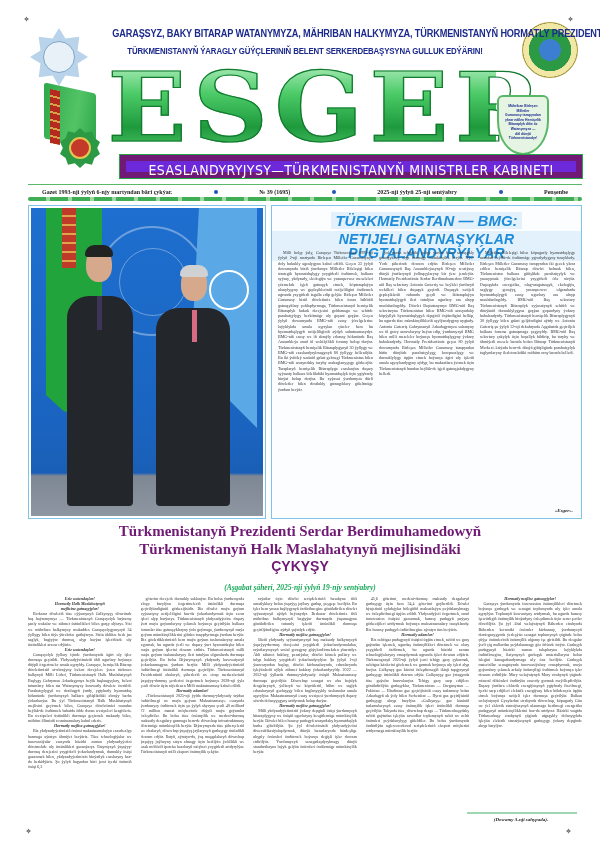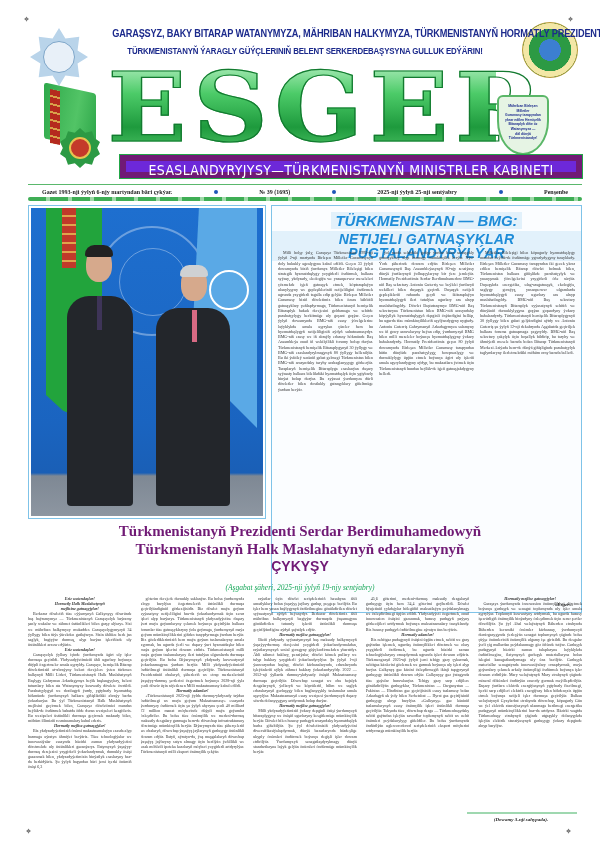--- a/index.html
+++ b/index.html
@@ -53,36 +53,36 @@
   .person.p2 { left: 125px; top: 100px; width: 74px; height: 198px; }
   .head { position: absolute; border-radius: 45%; background: #d6a98c; }
   .head.h1 { left: 55px; top: 40px; width: 26px; height: 34px; }
   .head.h2 { left: 150px; top: 60px; width: 26px; height: 33px; }
   .hair1 { position: absolute; left: 54px; top: 37px; width: 28px; height: 12px; border-radius: 14px 14px 4px 4px; background: #222; }
   .hair2 { position: absolute; left: 149px; top: 57px; width: 28px; height: 12px; border-radius: 14px 14px 4px 4px; background: #cfd1d3; }
   .tie1 { position: absolute; left: 66px; top: 88px; width: 5px; height: 34px; background: #3e3458; }
   .tie2 { position: absolute; left: 161px; top: 102px; width: 5px; height: 32px; background: #d86a84; }
 
   
-  .article1 { position: absolute; left: 271px; top: 205px; width: 311px; height: 408px; border: 1px solid #7fc3e8; background: #fbfdff; }
+  .article1 { position: absolute; left: 271px; top: 205px; width: 311px; height: 314px; border: 1px solid #7fc3e8; background: #fbfdff; }
   .a1-head { text-align: center; font-family: "Liberation Sans", sans-serif; font-weight: bold; font-style: italic; color: #1e8cd8; line-height: 1; }
   .a1-head .h-line { display: inline-block; background: #e2f1fb; padding: 1px 4px; }
   .a1-head .hl1 { margin-top: 6px; font-size: 15px; }
   .a1-head .hl2 { margin-top: 2px; font-size: 14px; letter-spacing: 0.2px; }
   .a1-cols { position: absolute; left: 6px; right: 6px; top: 44px; bottom: 6px; display: flex; gap: 6px; }
   .col { flex: 1; font-size: 4.1px; line-height: 5.25px; text-align: justify; color: #333; overflow: hidden; text-indent: 5px; }
   .col p { margin: 0; }
   .signature { position: absolute; right: 8px; bottom: 5px; font-size: 5px; font-style: italic; font-weight: bold; }
 
   
   .a2-title { position: absolute; left: 20px; width: 560px; text-align: center; font-family: "Liberation Serif", serif; font-weight: bold; color: #701a75; white-space: nowrap; }
   .a2-title.t1 { top: 523px; font-size: 15px; }
   .a2-title.t2 { top: 541px; font-size: 15px; }
   .a2-title.t3 { top: 558px; font-size: 14px; font-family: "Liberation Sans", sans-serif; }
-  .a2-sub { position: absolute; left: 20px; width: 560px; top: 583px; text-align: center; font-style: italic; color: #18a85a; font-size: 7.5px; }
+  .a2-sub { position: absolute; left: 20px; width: 560px; top: 583px; text-align: center; font-style: italic; color: #18a85a; font-size: 7.5px; font-weight: bold; }
 
   .a2-cols { position: absolute; left: 28px; top: 596px; width: 554px; height: 212px; display: flex; gap: 9px; }
   .a2-cols .col { font-size: 4.05px; line-height: 5.1px; }
   .sect { display: block; text-align: center; font-weight: bold; font-style: italic; text-indent: 0; }
   .cont { position: absolute; left: 460px; top: 817px; width: 122px; text-align: center; font-style: italic; font-weight: bold; font-size: 5px; }
   .cont-line { position: absolute; left: 467px; top: 812px; width: 110px; height: 2px; background: #9fd8b0; }
 </style>
 </head>
 <body>
 
@@ -165,21 +165,21 @@
   </div>
   <div class="a1-cols">
     <div class="col">Milli bolşy ýaly, Garaşsyz Türkmenistan 1992-nji ýylyň 2-nji martynda Birleşen Milletler Guramasynyň doly hukukly agzalygyna kabul edildi. Geçen 33 ýylyň dowamynda biziň ýurdumyz Milletler Bileleşigi bilen strategik hyzmatdaşlygy yzygiderli ösdürmek, halkara syýasy, ykdysady, ekologiýa we ynsanperwer meseleleri çözmekde işjeň gatnaşyk etmek, köptaraplaýyn ulanylyşyny we gepleşikleriniň netijeliligini ösdürmek ugrunda yzygiderli tagalla edip gelýär. Birleşen Milletler Guramasy biziň döwletimiz bilen özara bähbitli gatnaşyklary çuňlaşdyrmaga, Türkmenistanyň hemişelik Bitaraplyk hukuk derejesini goldamaga we sebitde parahatçylygy berkitmäge uly goşant goşýar. Geçen ýylyň dowamynda BMG-niň esasy ýörelgelerine laýyklykda amala aşyrylan çäreler hem bu hyzmatdaşlygyň netijeliliginiň aýdyň subutnamasydyr. BMG-niň esasy we iň abraýly edarasy hökmünde Baş Assambleýa onuň iň wekilçilikli forumy bolup durýar. Türkmenistanyň hemişelik Bitaraplygynyň 30 ýyllygy we BMG-niň esaslandyrylmagynyň 80 ýyllygy bellenilýär. Bu iki ýubileý senäniň gabat gelmegi Türkmenistan bilen BMG-niň arasyndaky taryhy arabaglanyşygy görkezýär. Taraplaryň hemişelik Bitaraplyga esaslanýan daşary syýasaty halkara bilelikdäki hyzmatdaşlyk üçin ygtybarly binýat bolup durýar. Bu syýasat ýurdumyza dürli döwletler bilen dostlukly gatnaşyklary giňeltmäge ýardam berýär.</div>
     <div class="col">ýol sunda sebitdäki goňşy ýurtlar bilen sazlaşykly gatnaşyklary alyp barmagy mümkinçilik berýär. Nýu-Ýork şäherinde dowam edýän Birleşen Milletler Guramasynyň Baş Assambleýasynyň 80-njy sessiýasy dünýä ýurtlarynyň ýolbaşçylaryny bir ýere jemleýär. Hormatly Prezidentimiz Serdar Berdimuhamedow BMG-niň Baş sekretary Antoniu Guterriş we beýleki ýurtlaryň wekilleri bilen duşuşyk geçirdi. Duşuşyk netijeli gepleşikleriň ruhunda geçdi we ikitaraplaýyn hyzmatdaşlygyň ileri tutulýan ugurlary ara alnyp maslahatlaşyldy. Döwlet Baştutanymyz BMG-niň Baş sekretaryna Türkmenistan bilen BMG-niň arasyndaky köpýyllyk hyzmatdaşlygyň depginli ösýändigini belläp, bu ugurda täze mümkinçilikleriň açylýandygyny nygtady. Antoniu Guterriş Gahrymanyň Arkadagymyza salamyny we iň gowy arzuwlaryny beýan edip, ýurdumyzyň BMG bilen milli meseleler boýunça hyzmatdaşlygyny ýokary bahalandyrdy. Hormatly Prezidentimiz geçen 80 ýylyň dowamynda Birleşen Milletler Guramasy tarapyndan bütin dünýäde parahatçylygy, howpsuzlygy we durnuklylygy üpjün etmek boýunça ägirt uly işleriň amala aşyrylandygyny aýdyp, bu maksatlara ýetmek üçin Türkmenistanyň bundan beýläk-de işjeň gatnaşjakdygyny belledi.</div>
     <div class="col">Milletler Bileleşigi bilen köpugurly hyzmatdaşlygy mundan beýläk-de ösdürmäge ygrarlydygyny tassyklady. Birleşen Milletler Guramasy tarapyndan iki gezek ykrar edilen hemişelik Bitarap döwlet bolmak bilen, Türkmenistan halkara giňişlikde parahatçylyk we ynanyşmak ýörelgelerini yzygiderli öňe sürýär. Duşuşykda energetika, ulag-aragatnaşyk, ekologiýa, saglygy goraýyş, ynsanperwer ulgamlarda hyzmatdaşlygyň esasy ugurlary ara alnyp maslahatlaşyldy. BMG-niň Baş sekretary Türkmenistanyň Bitaraplyk syýasatynyň sebitiň we dünýäniň durnuklylygyna goşýan goşandyny ýokary bahalandyrdy. Türkmenistanyň hemişelik Bitaraplygynyň 30 ýyllygy bilen gabat gelýändigini aýtdy we Antoniu Guterriş şu ýylyň 12-nji dekabrynda Aşgabatda geçiriljek halkara foruma gatnaşmaga çagyryldy. BMG-niň Baş sekretary çakylyk üçin hoşallyk bildirip, bu taryhy we ähmiýetli mesele barada bolan Bitarap Türkmenistanyň Merkezi Aziýada hem-de dünýä giňişliginde parahatçylyk taglymlaryny ilerletmekdäki möhüm orny barada belledi.</div>
   </div>
   <div class="signature">«Esger».</div>
 </div>
 
 <div class="a2-title t1">Türkmenistanyň Prezidenti Serdar Berdimuhamedowyň</div>
-<div class="a2-title t2">Türkmenistanyň Halk Maslahatynyň edaralarynyň</div>
+<div class="a2-title t2">Türkmenistanyň Halk Maslahatynyň mejlisindäki</div>
 <div class="a2-title t3">ÇYKYŞY</div>
 <div class="a2-sub">(Aşgabat şäheri, 2025-nji ýylyň 19-njy sentýabry)</div>
 
 <div class="a2-cols">
   <div class="col">
     <span class="sect" style="white-space: pre-line;">Eziz watandaşlar!
 Hormatly Halk Maslahatynyň
 mejlisine gatnaşyjylar!</span>
     <p>Berkarar döwletiň täze eýýamynyň Galkynyşy döwründe baş baýramymyz — Türkmenistanyň Garaşsyzlyk baýramy şanly wakalar we zähmet üstünlikleri bilen garşy alýarys. Sizi we mähriban halkymyzy mukaddes Garaşsyzlygymyzyň 34 ýyllygy bilen tüýs ýürekden gutlaýaryn. Sizin ählňize berk jan saglyk, bagtyýar durmuş, alyp barýan işleriňizde uly üstünlikleri arzuw edýärin.</p>
     <span class="sect" style="white-space: pre-line;">Eziz watandaşlar!</span>

